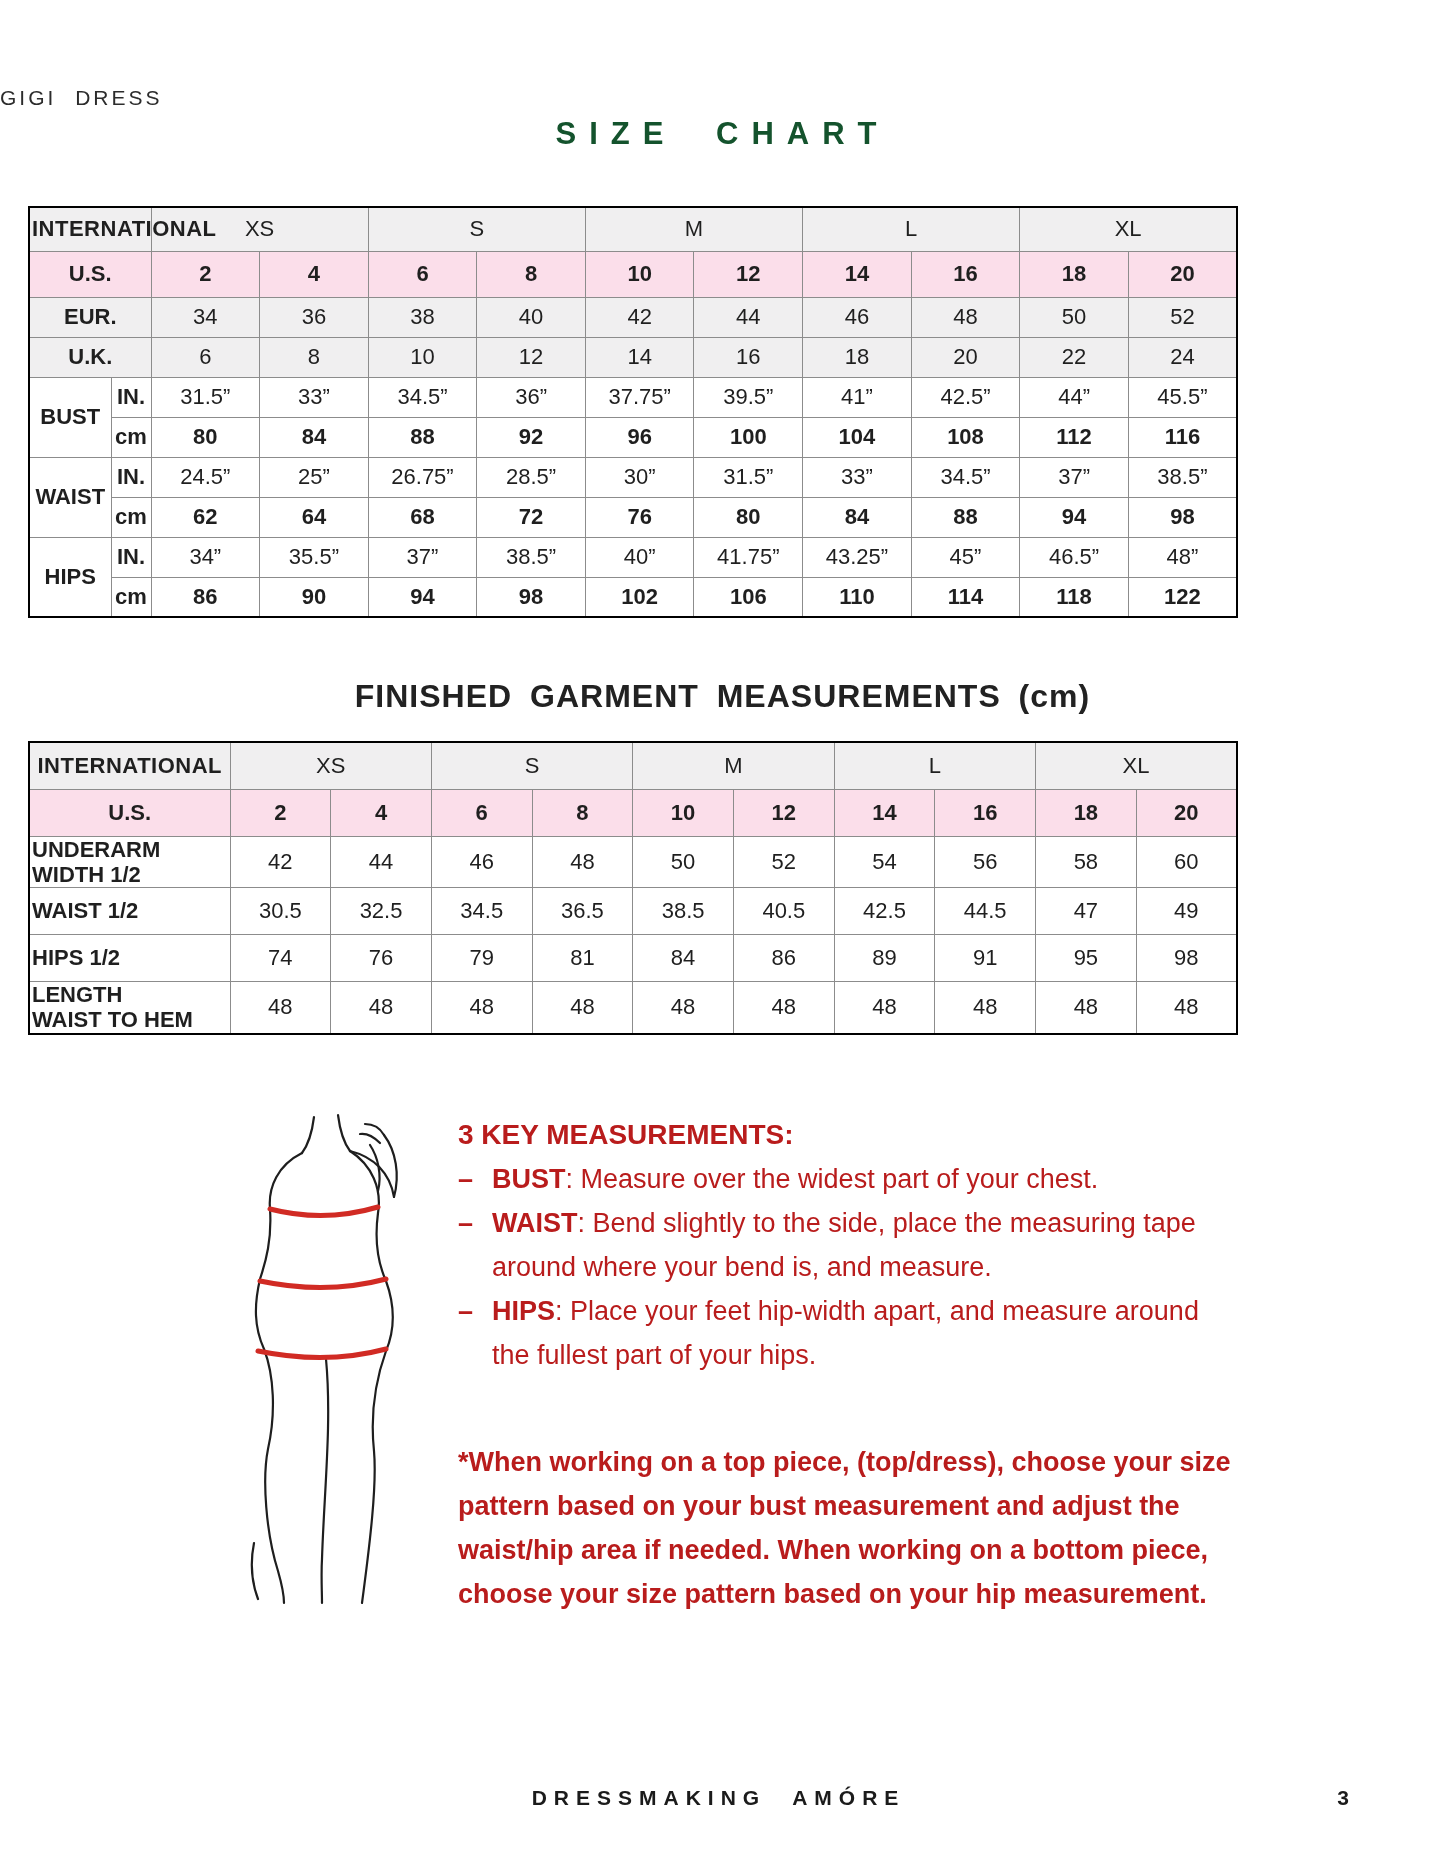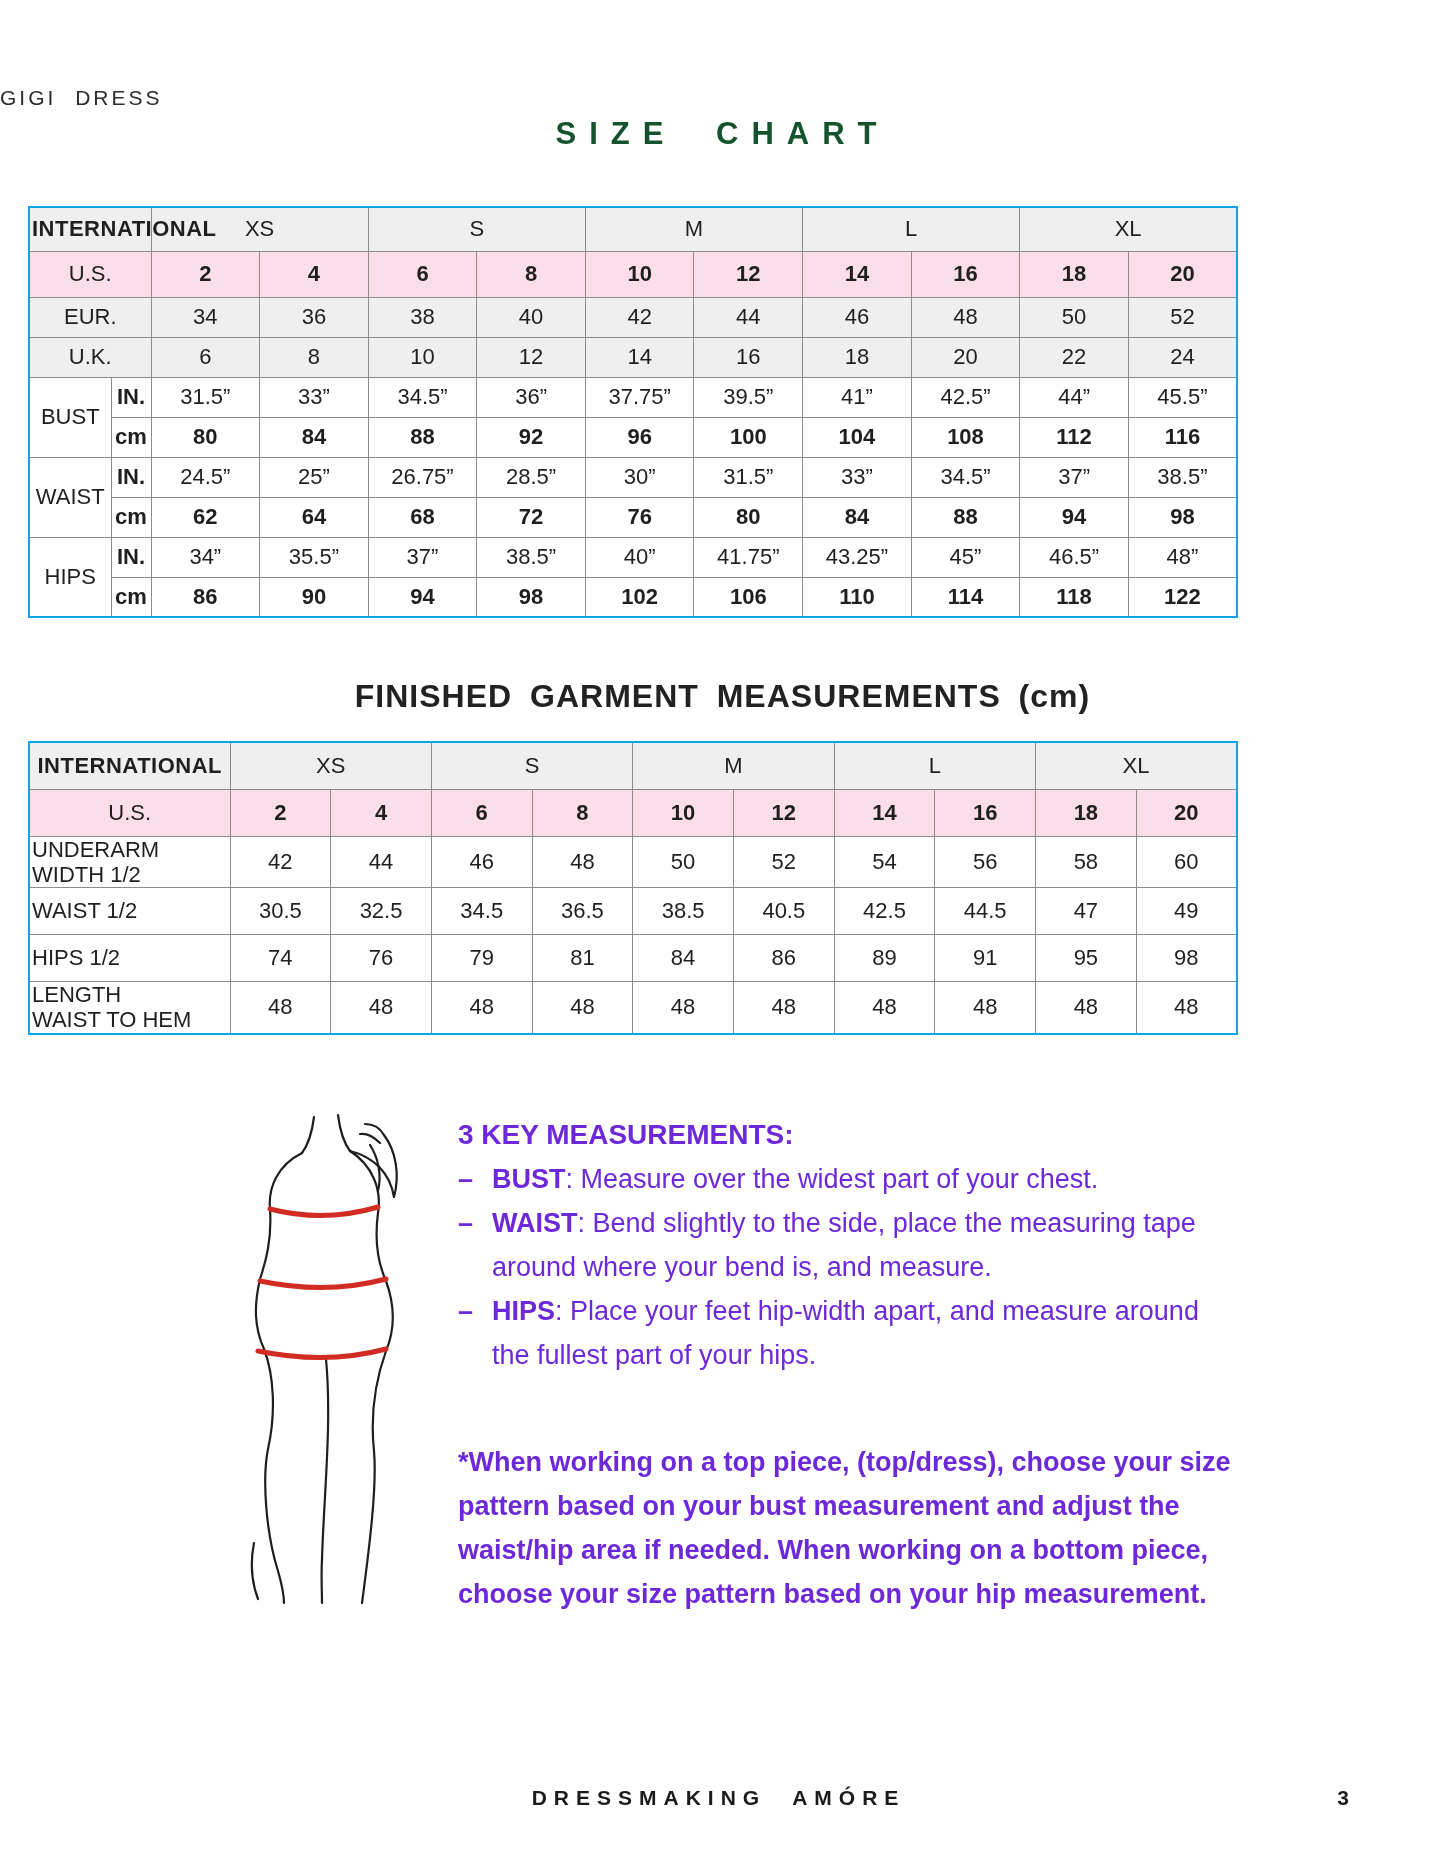--- a/index.html
+++ b/index.html
@@ -8,42 +8,42 @@
   .page { position:relative; width:1445px; height:1870px; background:#ffffff; overflow:hidden; }
 
   
   .pretitle { padding-top:86px; text-align:left; font-size:21px; letter-spacing:3px; word-spacing:10px; color:#2c2c2c; }
   .title    { margin-top:6px; text-align:center; font-size:31px; font-weight:bold; letter-spacing:13px; word-spacing:18px; color:#14532d; }
   .subtitle { margin-top:10px; text-align:center; font-size:26px; letter-spacing:1px; word-spacing:9px; color:#2a2a2a; }
 
   
   .tbl { border-collapse:collapse; table-layout:fixed; width:1208px; margin:0 auto; text-align:center; }
   .tbl td { border:1px solid var(--border,#8c8c8c); height:40px; font-size:22px; padding:0 2px; vertical-align:middle; }
-  .tbl { border:2px solid #0ea5e9;margin-left:28px; }
+  .tbl { border:2px solid #000000;margin-left:28px; }
   .size-table { margin-top:54px; }
   .r-gray td { background:var(--gray,#f0eff0); }
   .r-pink td { background:var(--pink,#fbdeea); }
   .r-intl td { height:44px; }
   .r-us td   { height:46px; }
-  .lbl { font-weight:normal; }
+  .lbl { font-weight:bold; }
   .intl-lbl { font-size:12px; font-weight:bold; letter-spacing:.5px; }
   .intl-size { font-size:25px; font-weight:normal; }
   .b { font-weight:bold; font-size:23px; }
   .unit { font-size:13px; font-weight:bold; }
   .inval { font-size:22px; font-weight:normal; }
 
   .finished-title { margin-top:60px; text-align:center; font-size:32px; font-weight:bold; letter-spacing:1px; word-spacing:8px; color:#222; }
   .finished-table { margin-top:26px; }
   .finished-table td { height:47px; }
   .row-lbl { text-align:left; padding-left:10px; font-size:17px; line-height:1.15; white-space:pre-line; }
 
   
   .guide { display:flex; margin:78px 0 0 118px; width:1208px; }
   .figure-wrap { flex:none; width:222px; margin-left:96px; }
-  .guide-text { flex:none; width:778px; margin-left:22px; font-size:27px; line-height:44px; color:#6d28d9; }
+  .guide-text { flex:none; width:778px; margin-left:22px; font-size:27px; line-height:44px; color:#b91c1c; }
   .guide-heading { font-weight:bold; font-size:28px; }
   .guide-list { list-style:none; }
   .guide-list li { display:flex; }
   .guide-list .dash { flex:none; width:34px; font-weight:bold; }
   .guide-list b { font-weight:bold; }
   .guide-note { margin-top:0; }
   .guide-footnote { margin-top:63px;font-weight:bold; }
 
   
   .footer { position:absolute; left:0; right:8px; top:1786px; height:30px; }

